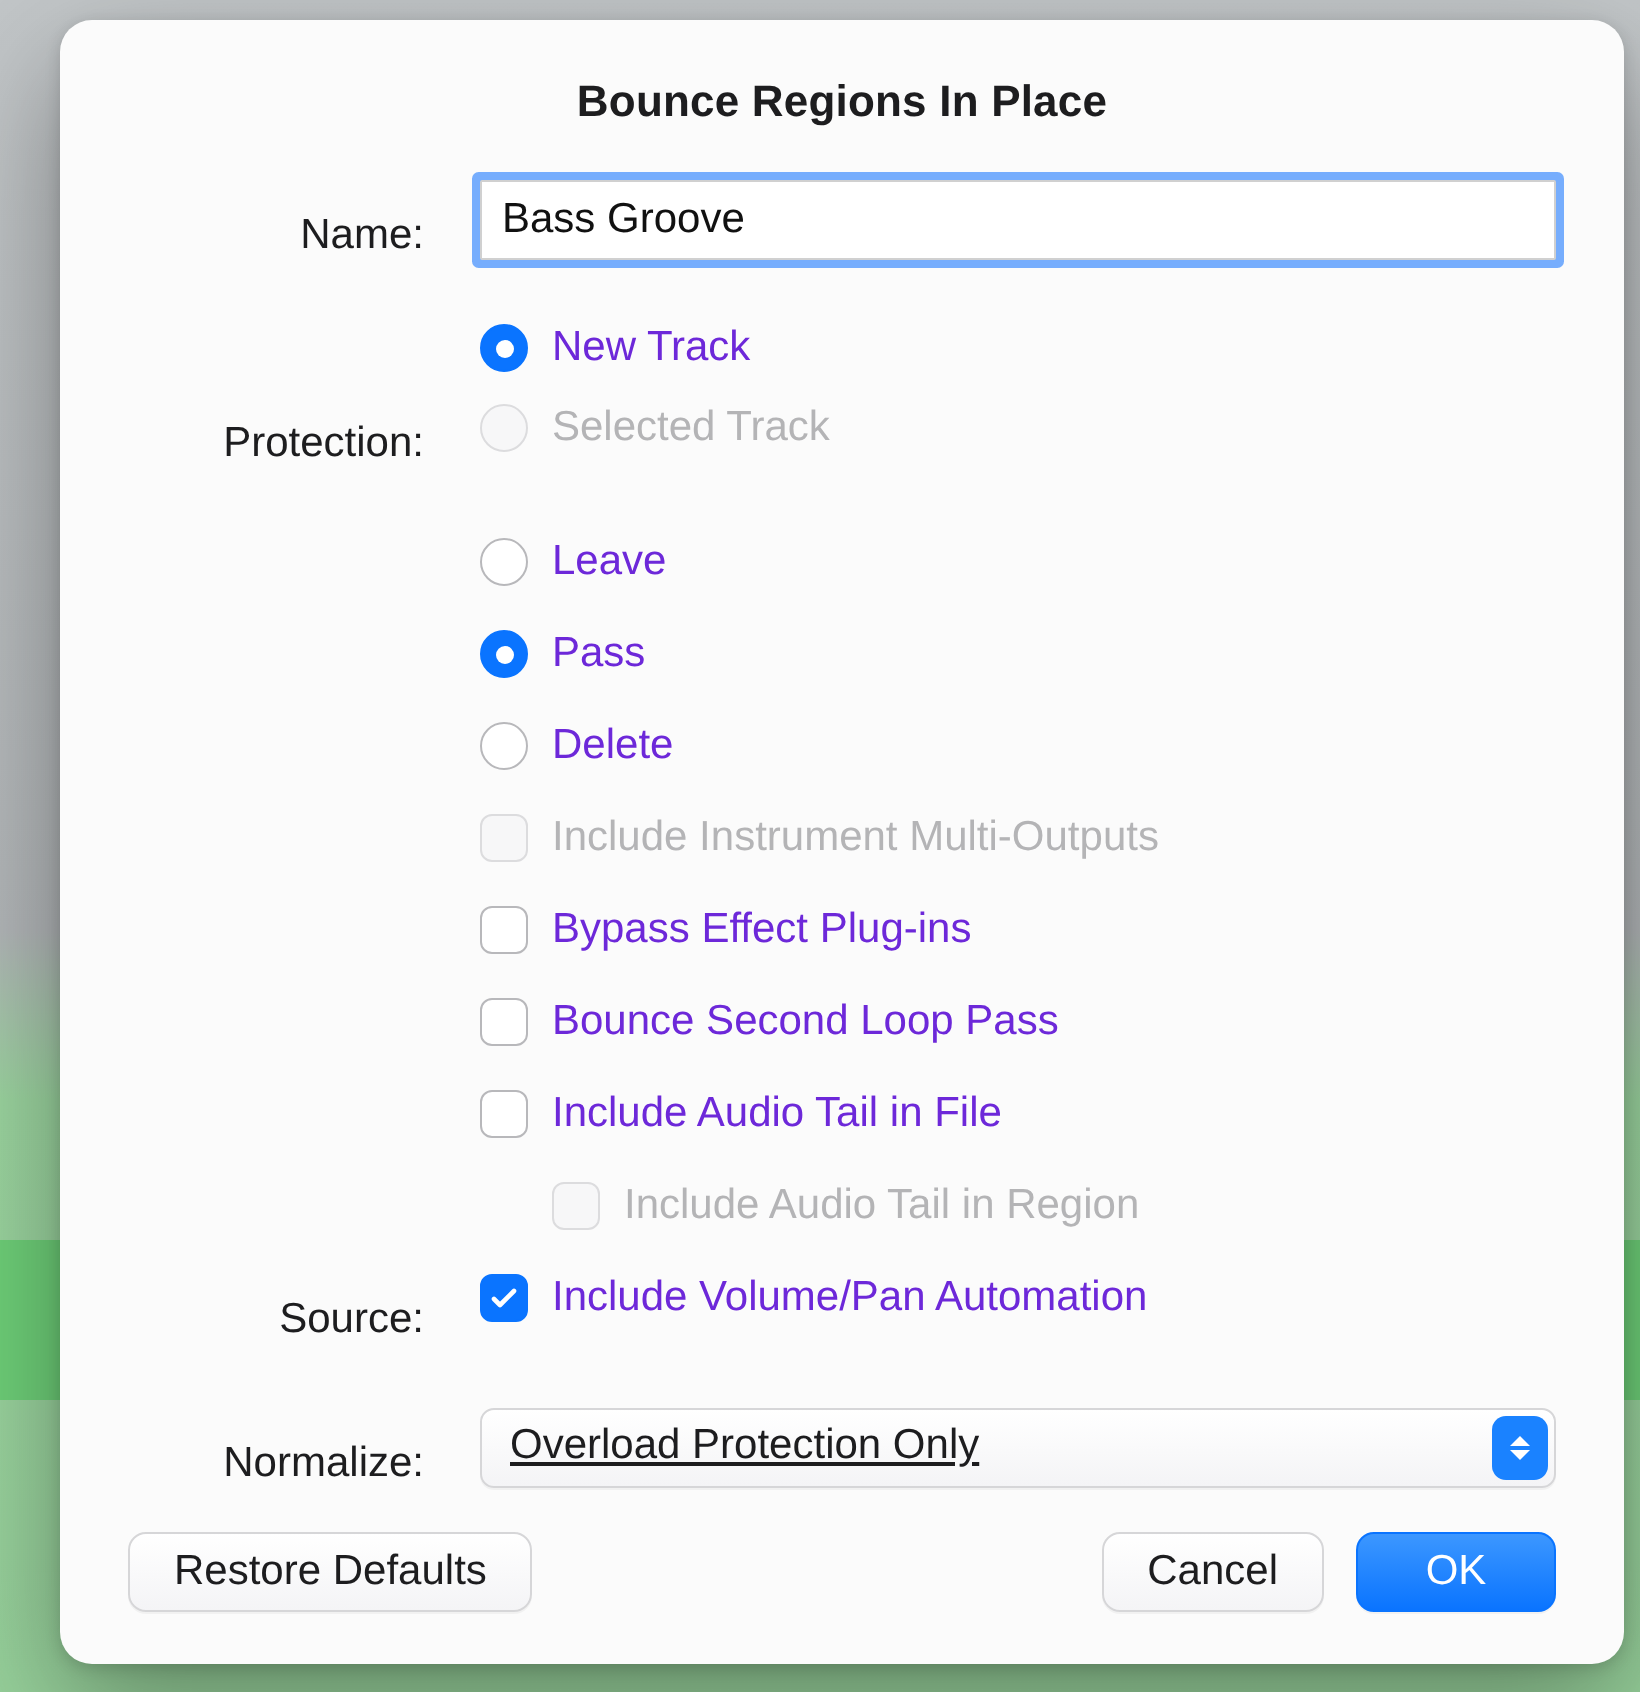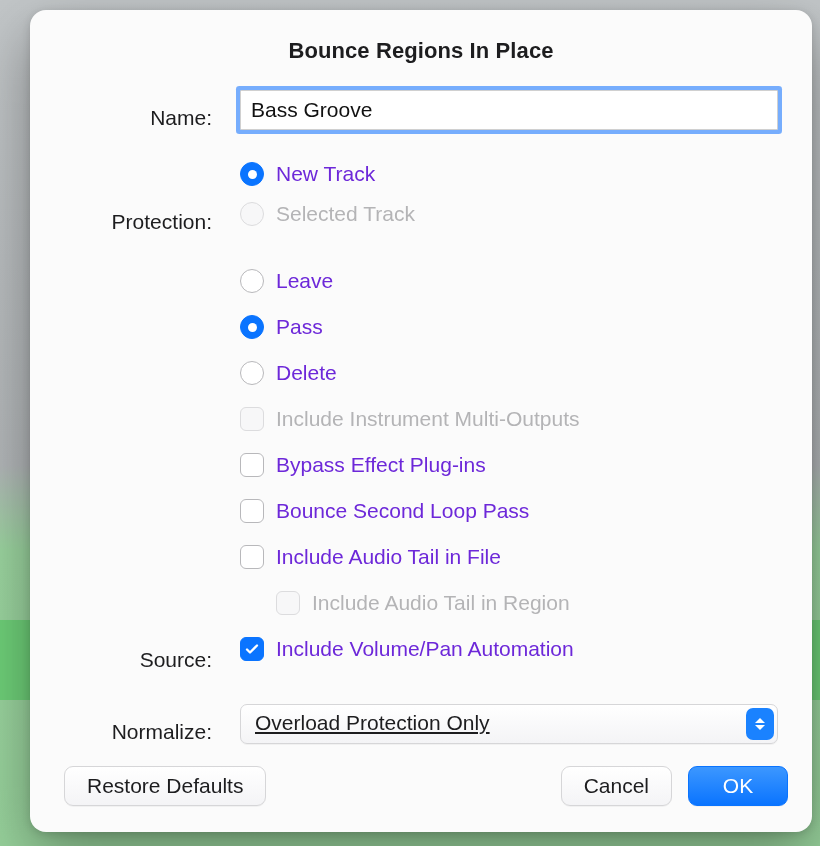--- a/index.html
+++ b/index.html
@@ -133,21 +133,21 @@
     width: 28px; height: 32px;
     border-radius: 7px;
     background: #1a82ff;
     display:flex; flex-direction:column; align-items:center; justify-content:center;
     gap:2px;
   }
   .chev { width:0;height:0;border-left:5px solid transparent;border-right:5px solid transparent;}
   .chev.up{border-bottom:5px solid #fff;}
   .chev.down{border-top:5px solid #fff;}
   .footer {
-    position:absolute; left:34px; right:24px; bottom:26px;
+    position:absolute; left:34px; right:34px; bottom:26px;
     display:flex; align-items:center;
   }
   .btn {
     height: 40px;
     font-size: 21px;
     border-radius: 9px;
     padding: 0 22px;
     border:1px solid #d6d6d8;
     background: linear-gradient(#ffffff,#f4f4f6);
     color:#1d1d1f;

